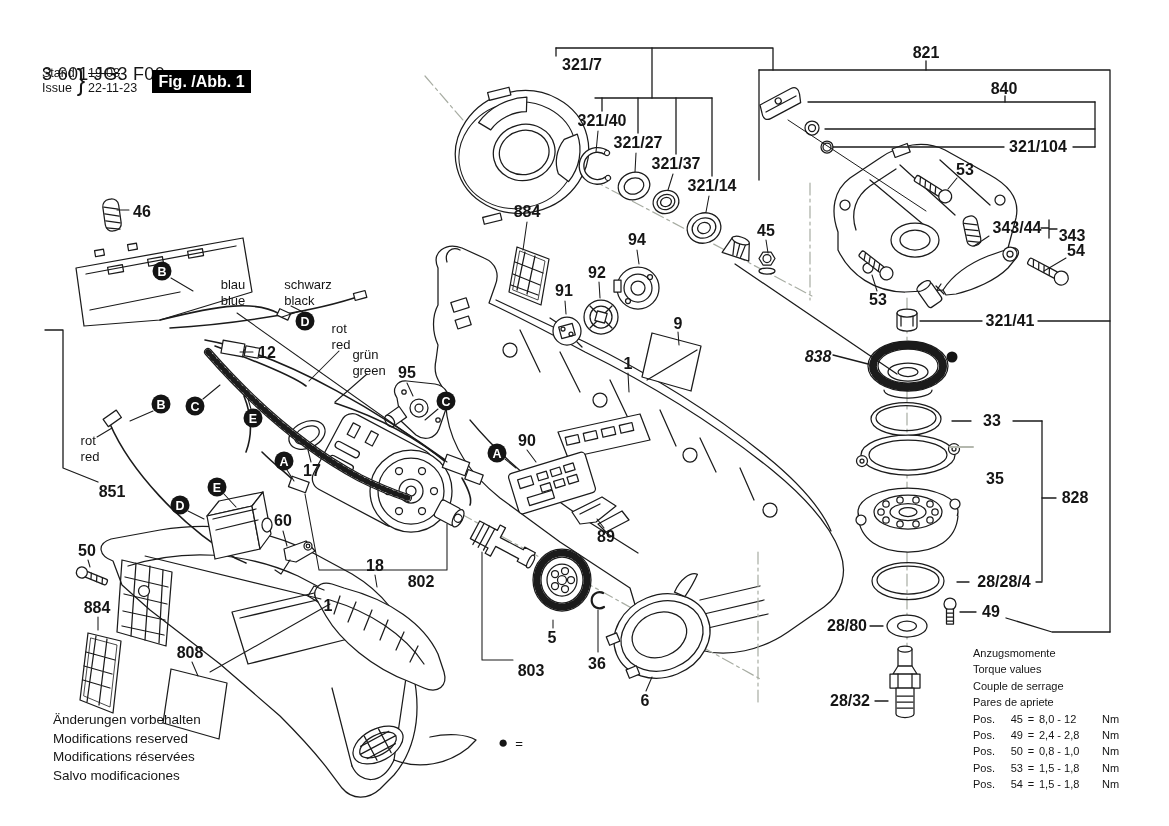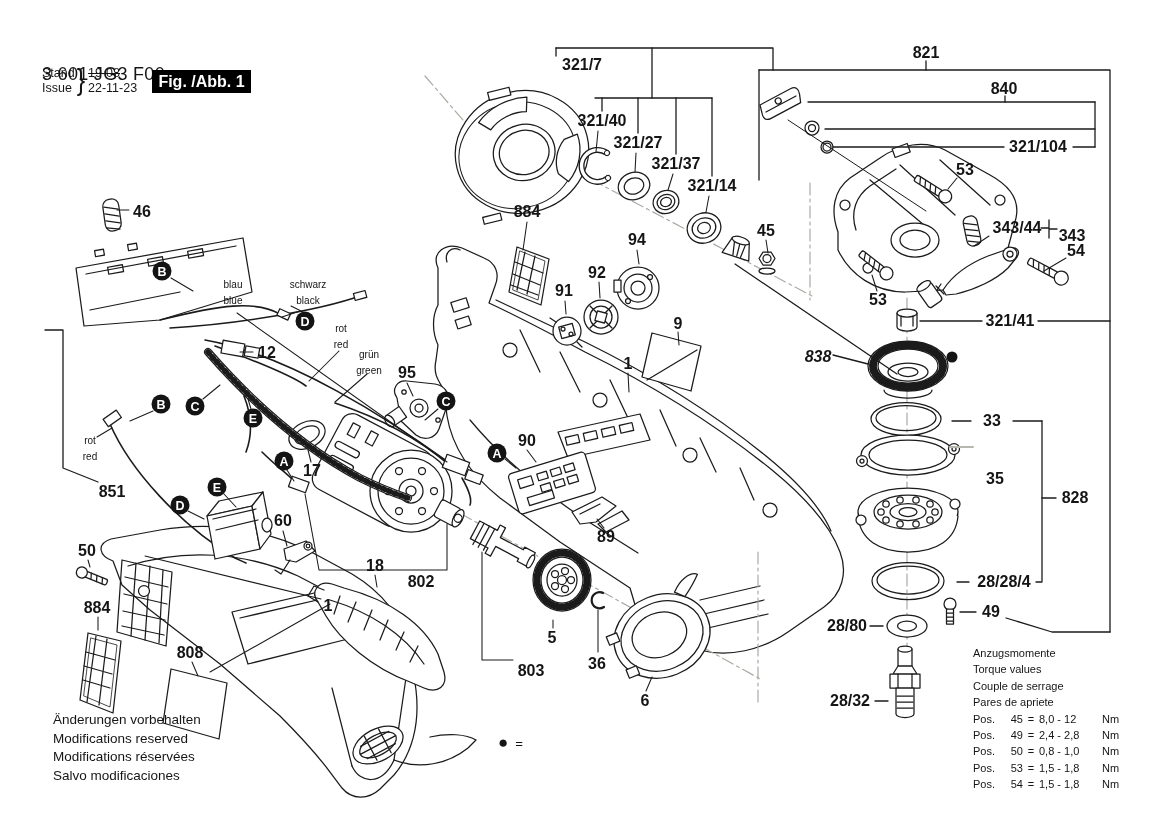--- a/index.html
+++ b/index.html
@@ -5,22 +5,22 @@
   html,body{margin:0;padding:0;background:#fff;}
   .stage{position:relative;width:1169px;height:826px;background:#fff;overflow:hidden;
          font-family:"Liberation Sans",sans-serif;color:#151515;}
   svg.art{position:absolute;left:0;top:0;}
   .overlay{position:absolute;left:0;top:0;width:100%;height:100%;}
   .callout{position:absolute;transform:translate(-50%,-50%);font-weight:bold;font-size:16px;
            white-space:nowrap;color:#151515;}
   .marker{position:absolute;transform:translate(-50%,-50%);width:19px;height:19px;border-radius:50%;
           background:#141414;color:#fff;font-weight:bold;font-size:12.5px;display:flex;
           align-items:center;justify-content:center;}
-  .wire-label{position:absolute;transform:translateX(-50%);font-size:10px;line-height:16px;
-              text-align:center;white-space:nowrap;}
+  .wire-label{position:absolute;transform:translateX(-50%);font-size:13px;line-height:16px;
+              white-space:nowrap;}
   .pn{position:absolute;left:42px;top:44px;font-size:18px;letter-spacing:.3px;margin-top:20px;}
   .meta{position:absolute;left:42px;top:66px;font-size:12.5px;line-height:14.5px;display:flex;align-items:center;}
   .meta .brace{font-size:25px;font-weight:400;transform:scaleY(1.15);padding:0 3px 0 2px;}
   .strike{text-decoration:line-through;}
   .figbox{position:absolute;left:152px;top:70px;width:99px;height:23px;background:#000;color:#fff;
           font-weight:bold;font-size:16px;display:flex;align-items:center;justify-content:center;}
   .disclaimer{position:absolute;left:53px;top:711px;font-size:13.5px;line-height:18.6px;}
   .note{position:absolute;left:498px;top:736px;display:flex;gap:7px;font-size:13.2px;}
   .note .dot{font-size:17px;line-height:14px;}
   .note .eq{line-height:16px;}

